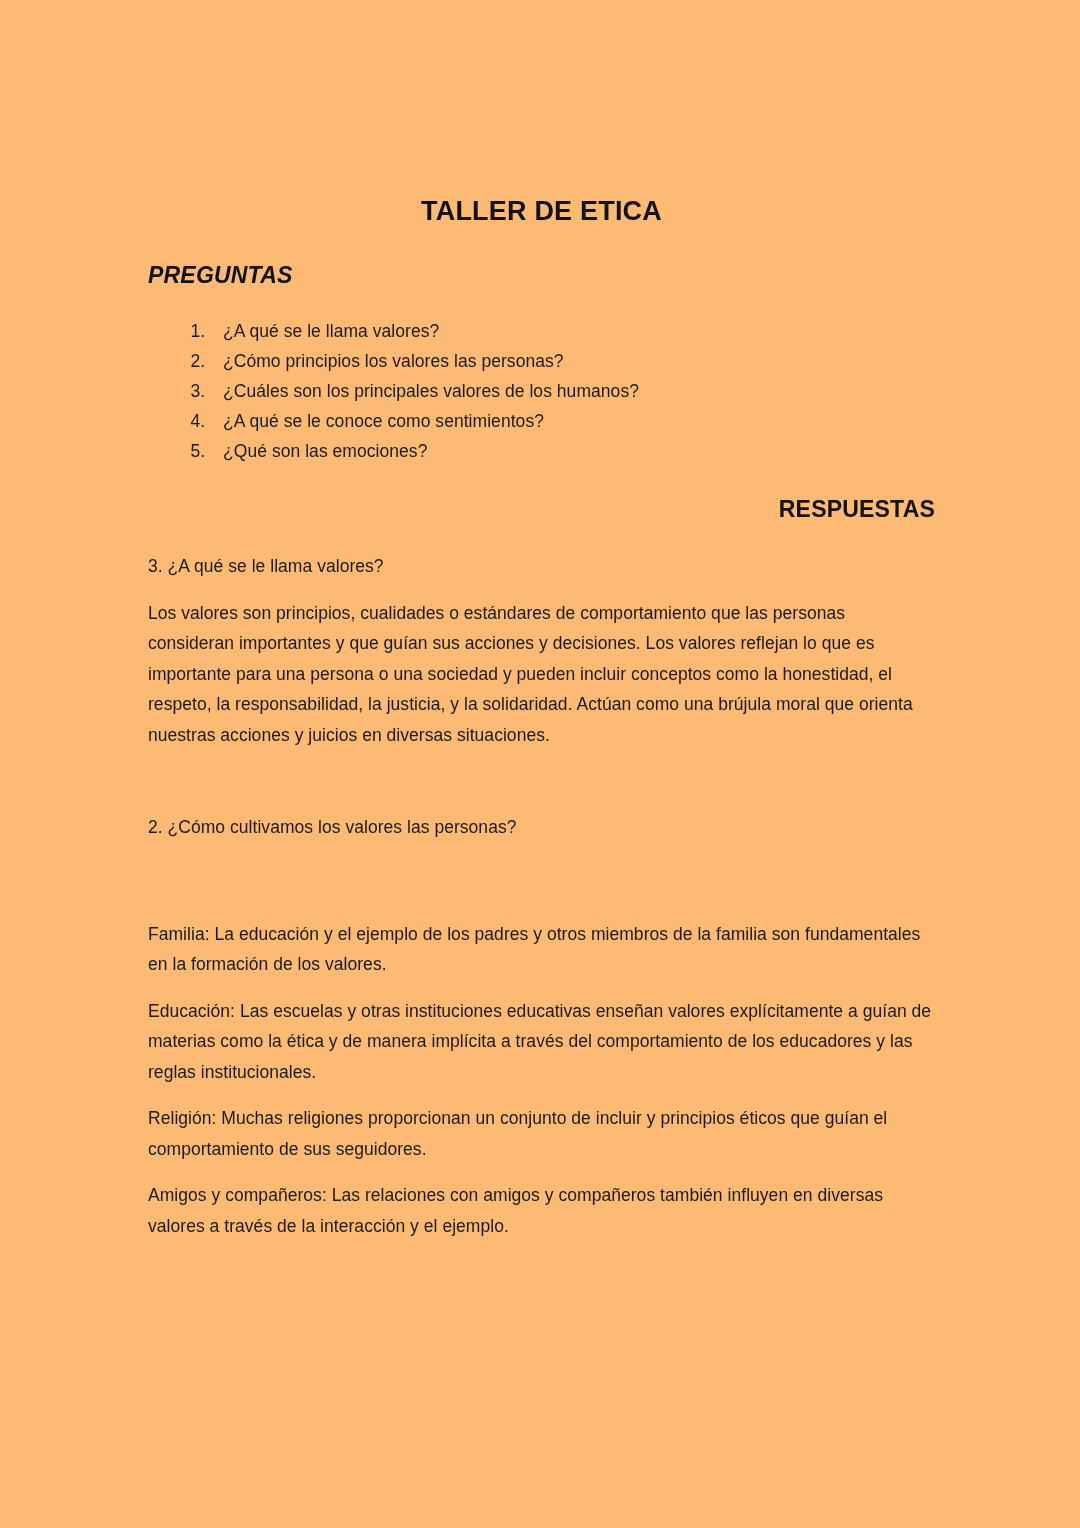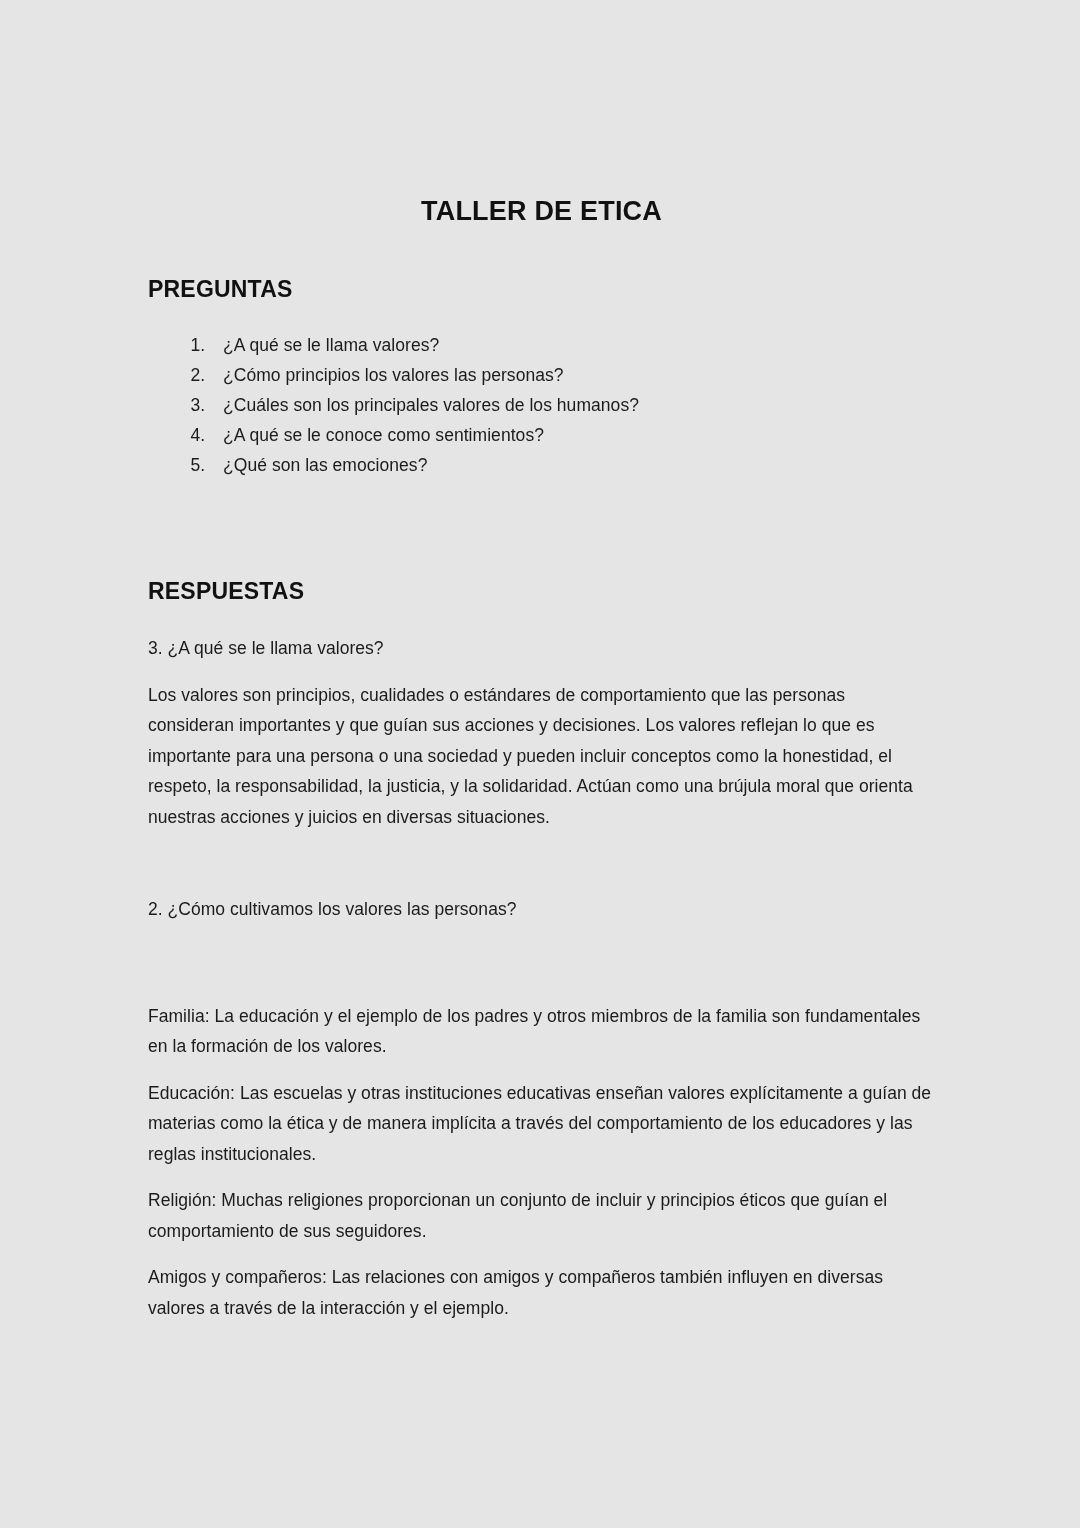--- a/index.html
+++ b/index.html
@@ -13,21 +13,21 @@
     overflow: hidden;
     font-family: "Liberation Sans", sans-serif;
     color: #1b1b1b;
     -webkit-font-smoothing: antialiased;
   }
 
   .page {
     position: relative;
     width: 1080px;
     height: 1528px;
-    background: #e5e5e5;
+    background: #fdba74;
     box-sizing: border-box;
     padding: 196px 145px 12px 148px;
   }
 
   .doc-title {
     text-align: center;
     font-size: 27px;
     font-weight: bold;
     letter-spacing: 0.2px;
     line-height: 1.15;
@@ -37,22 +37,22 @@
 
   .section-heading {
     font-size: 23px;
     font-weight: bold;
     letter-spacing: 0.2px;
     line-height: 1.2;
     color: #111111;
     margin: 0;
   }
 
-  .heading-preguntas { margin-top: 49px; }
-  .heading-respuestas { margin-top: 98px; }
+  .heading-preguntas { margin-top: 35px; font-style: italic; }
+  .heading-respuestas { margin-top: 30px; text-align: right; }
 
   ol.question-list {
     margin: 26px 0 0 0;
     padding-left: 62px;
     list-style-position: outside;
     list-style-type: decimal;
   }
   ol.question-list li {
     font-size: 17.5px;
     line-height: 30px;

